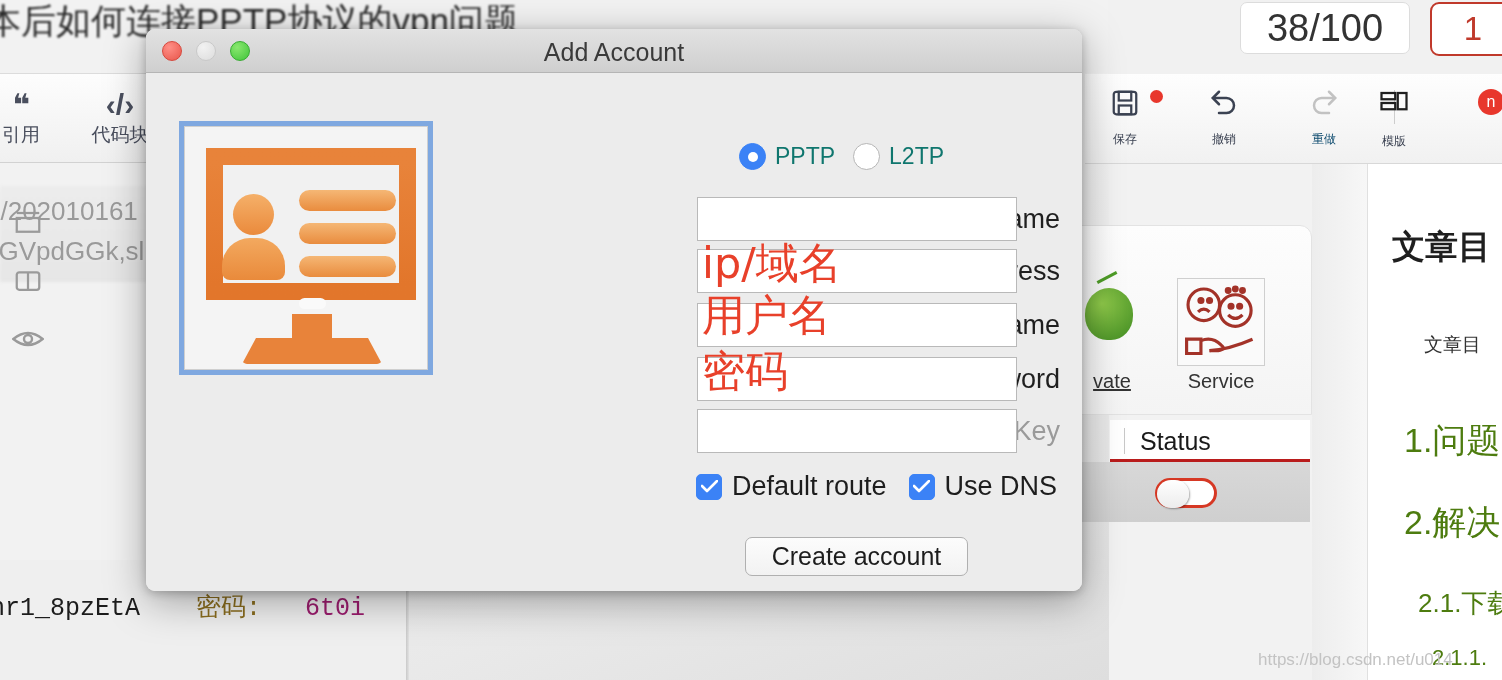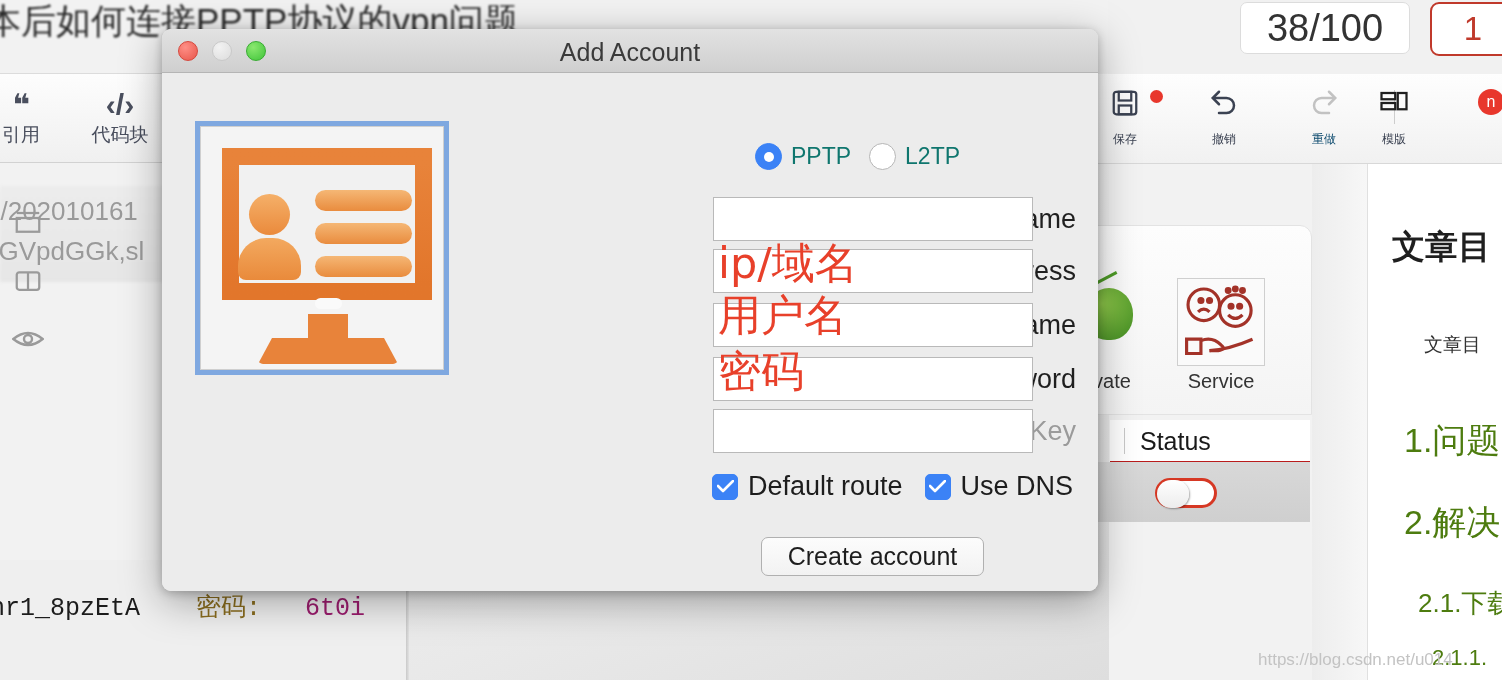--- a/index.html
+++ b/index.html
@@ -150,21 +150,21 @@
     background: radial-gradient(circle at 35% 30%, #8fc94a, #3f8a21);
     border-radius: 50% 50% 46% 46%;
   }
   .apple-leaf {
     position: absolute; left: 1096px; top: 276px; width: 22px; height: 3px;
     background: #4e9c27; transform: rotate(-28deg);
   }
 
   .status-header {
     position: absolute; left: 1110px; top: 420px; width: 200px; height: 42px;
-    background: #ffffff; border-bottom: 1px solid #b91c1c;
+    background: #ffffff; border-bottom: 3px solid #b91c1c;
     filter: blur(0.4px);
   }
   .status-header .sep {
     position: absolute; left: 14px; top: 8px; width: 1px; height: 26px;
     background: #c8c8c8;
   }
   .status-header .txt {
     position: absolute; left: 30px; top: 7px; font-size: 25px; color: #1a1a1a;
   }
   .status-row {
@@ -184,21 +184,21 @@
   }
 
   .watermark {
     position: absolute; left: 1258px; top: 650px;
     font-size: 17px; color: #c3c3c3; white-space: nowrap;
     filter: blur(0.4px);
   }
 
   
   .dialog {
-    position: absolute; left: 162px; top: 29px; width: 936px; height: 562px;
+    position: absolute; left: 146px; top: 29px; width: 936px; height: 562px;
     background: #ececec;
     border-radius: 9px;
     box-shadow: 0 10px 40px rgba(0,0,0,.34), 0 2px 10px rgba(0,0,0,.22);
     overflow: hidden;
   }
   .titlebar {
     position: relative; height: 44px;
     background: linear-gradient(#e2e2e2,#cfcfcf);
     border-bottom: 1px solid #b5b5b5;
   }
@@ -383,36 +383,36 @@
         <svg width="32" height="30" viewBox="0 0 24 24" fill="none" stroke="#c2c2c2" stroke-width="2" stroke-linecap="round">
           <path d="M20 8H10a6 6 0 0 0 0 12h6"></path>
             <polyline points="16,3 21,8 16,13"></polyline>
         </svg>
       </div>
       <div class="l">重做</div>
     </div>
 
     <div style="position:absolute;left:1394px;top:90px;width:1px;height:34px;background:#cdcdcd;filter:blur(0.4px);"></div>
 
-    <div class="tbr" style="left:1356px; top:88px; width:76px;">
+    <div class="tbr" style="left:1356px; top:88px; width:76px;font-family:Liberation Mono, monospace;">
       <div class="g">
         <svg width="34" height="30" viewBox="0 0 24 24" fill="none" stroke="#1f1f1f" stroke-width="1.8">
           <rect x="2" y="4" width="11" height="5"></rect>
             <rect x="2" y="12" width="11" height="5"></rect>
           <rect x="15" y="4" width="7" height="13"></rect>
         </svg>
       </div>
       <div class="l">模版</div>
     </div>
     <div class="n-badge" style="left:1478px; top:89px;">n</div>
 
     <div class="bg-cards"></div>
     <div class="apple"></div>
     <div class="apple-leaf"></div>
-    <div class="card-label" style="left:1072px; top:370px; width:80px;">vate</div>
+    <div class="card-label" style="left:1072px; top:370px; width:80px;text-decoration:underline;">vate</div>
 
     <div class="card-ico" style="left:1177px; top:278px; width:88px; height:88px;">
       <svg width="86" height="86" viewBox="0 0 60 60" fill="none" stroke="#a33228" stroke-width="2.2">
         <circle cx="18" cy="18" r="11"></circle>
         <circle cx="16" cy="15" r="1.4" fill="#a33228"></circle>
           <circle cx="22" cy="15" r="1.4" fill="#a33228"></circle>
         <path d="M14 23 q4 -4 8 0"></path>
         <circle cx="40" cy="22" r="11"></circle>
         <circle cx="37" cy="19" r="1.4" fill="#a33228"></circle>
           <circle cx="43" cy="19" r="1.4" fill="#a33228"></circle>

